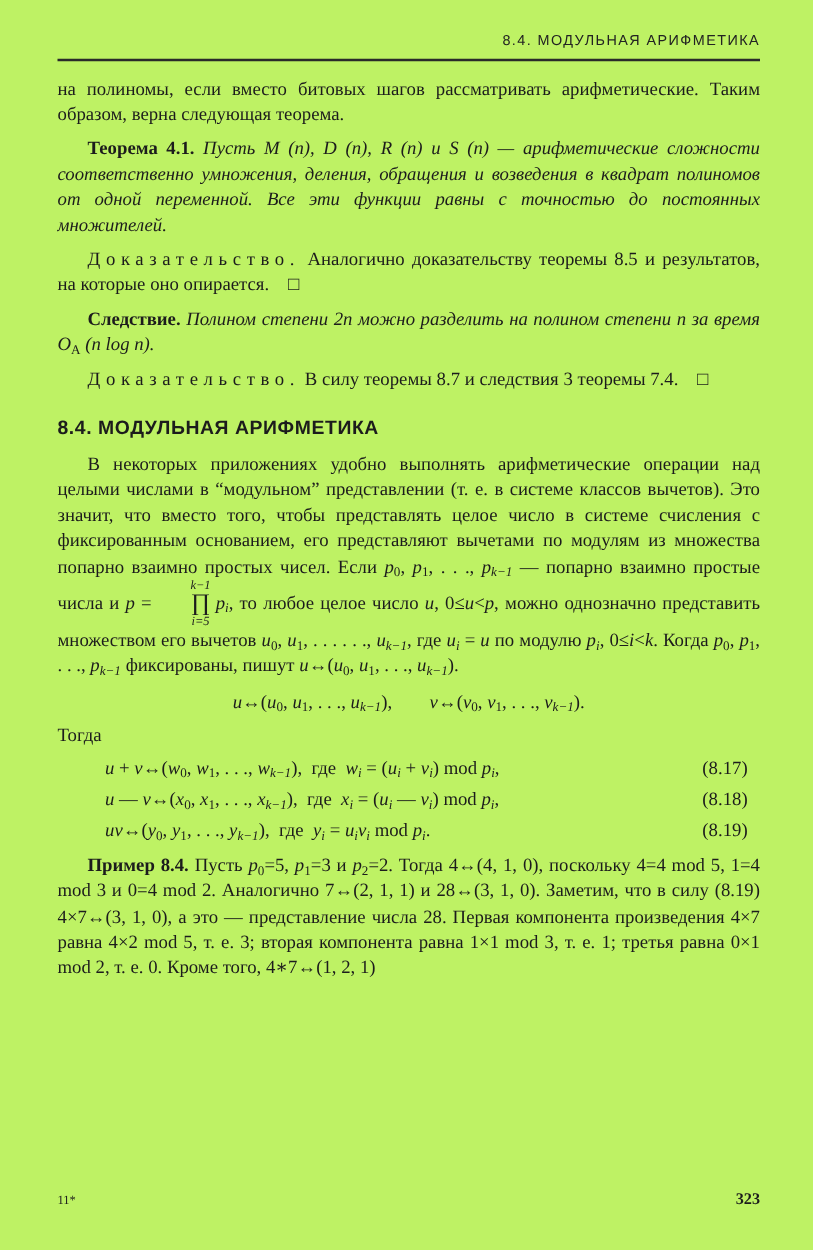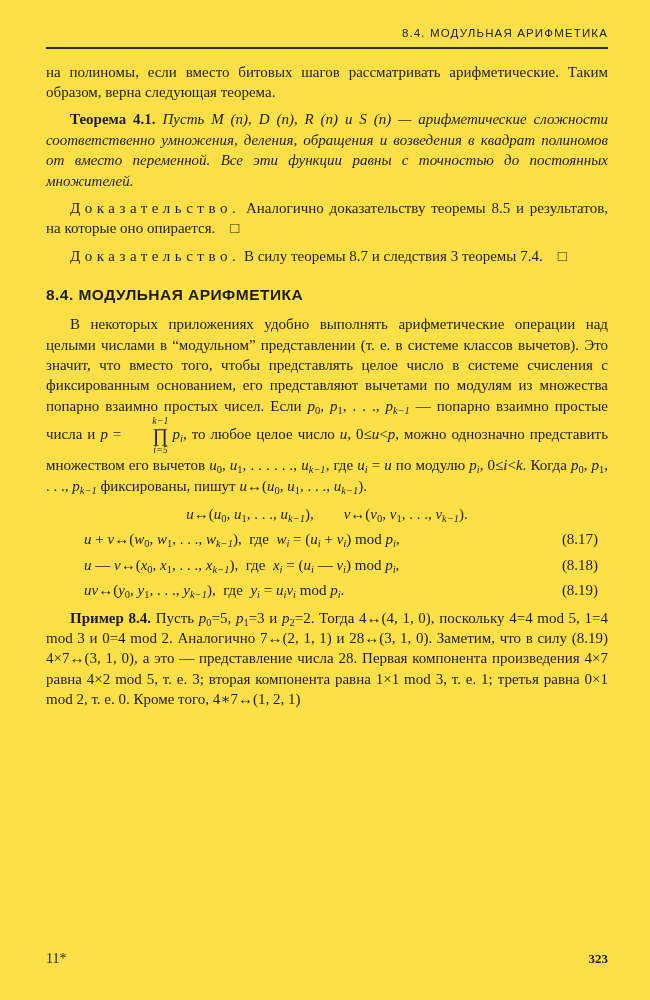--- a/index.html
+++ b/index.html
@@ -1,21 +1,21 @@
 <!DOCTYPE html>
 <html lang="ru"><head>
 <meta charset="utf-8">
 <style>
   * { margin:0; padding:0; box-sizing:border-box; }
   html,body { background:#ffffff; }
   .page {
     position:relative;
     width:650px; height:1000px;
     margin:0 auto;
-    background:#fde047;
+    background:#bef264;
     color:#1c1c1c;
     font-family:"Liberation Serif","DejaVu Serif",serif;
     font-size:15px;
     line-height:1.36;
     padding:26px 42px 0 46px;
     overflow:hidden;
   }
   .running-header {
     text-align:right;
     font-family:"Liberation Sans","DejaVu Sans",sans-serif;
@@ -44,53 +44,55 @@
     margin:18px 0 9px 0;
   }
   .eq-center { text-align:center; text-indent:0; margin:8px 0 5px 0; }
   .eqrow { display:flex; align-items:baseline; margin-top:5px; }
   .eq-main { flex:1; padding-left:38px; text-indent:0; }
   .eq-num  { width:56px; text-align:center; white-space:nowrap; }
   .footer {
     position:absolute; left:46px; right:42px; bottom:32px;
     display:flex; justify-content:space-between; align-items:baseline;
   }
-  .footer-left  { font-size:14px; }
+  .footer-left  { font-size:10px; }
   .footer-right { font-size:13px; font-weight:700; }
 </style>
 </head>
 <body>
 
 <div class="page">
 
   <header>
     <div class="running-header">8.4. МОДУЛЬНАЯ АРИФМЕТИКА</div>
     <div class="header-rule"></div>
   </header>
 
   <p class="noind"><span>на полиномы, если вместо битовых шагов рассматривать арифметические. Таким образом, верна следующая теорема.</span></p>
 
-  <p class="ind"><span class="r-b">Теорема 4.1.</span><span class="r-i"> Пусть M (n), D (n), R (n) и S (n) — арифметические сложности соответственно умножения, деления, обращения и возведения в квадрат полиномов от вместо переменной. Все эти функции равны с точностью до постоянных множителей.</span></p>
+  <p class="ind"><span class="r-b">Теорема 4.1.</span><span class="r-i"> Пусть M (n), D (n), R (n) и S (n) — арифметические сложности соответственно умножения, деления, обращения и возведения в квадрат полиномов от одной переменной. Все эти функции равны с точностью до постоянных множителей.</span></p>
 
   <p class="ind"><span class="r-sp">Доказательство.</span><span> Аналогично доказательству теоремы 8.5 и результатов, на которые оно опирается.</span><span> □</span></p>
 
+  <p class="ind"><span class="r-b">Следствие.</span><span class="r-i"> Полином степени 2n можно разделить на полином степени n за время O</span><span class="r-sub">A</span><span class="r-i"> (n log n).</span></p>
 
   <p class="ind"><span class="r-sp">Доказательство.</span><span> В силу теоремы 8.7 и следствия 3 теоремы 7.4.</span><span> □</span></p>
 
   <h2 class="section-heading">8.4. МОДУЛЬНАЯ АРИФМЕТИКА</h2>
 
   <p class="ind"><span>В некоторых приложениях удобно выполнять арифметические операции над целыми числами в “модульном” представлении (т. е. в системе классов вычетов). Это значит, что вместо того, чтобы представлять целое число в системе счисления с фиксированным основанием, его представляют вычетами по модулям из множества попарно взаимно простых чисел. Если </span><span class="r-i">p</span><span class="r-sub">0</span><span>, </span><span class="r-i">p</span><span class="r-sub">1</span><span>, . . ., </span><span class="r-i">p</span><span class="r-si">k−1</span><span> — попарно взаимно простые числа и </span><span class="r-i">p</span><span> = </span><span class="stack">
         <span class="stack-top">k−1</span>
         <span class="stack-mid">∏</span>
         <span class="stack-bot">i=5</span>
       </span><span class="r-i">p</span><span class="r-si">i</span><span>, то любое целое число </span><span class="r-i">u</span><span>, 0≤</span><span class="r-i">u</span><span>&lt;</span><span class="r-i">p</span><span>, можно однозначно представить множеством его вычетов </span><span class="r-i">u</span><span class="r-sub">0</span><span>, </span><span class="r-i">u</span><span class="r-sub">1</span><span>, . . . . . ., </span><span class="r-i">u</span><span class="r-si">k−1</span><span>, где </span><span class="r-i">u</span><span class="r-si">i</span><span> = </span><span class="r-i">u</span><span> по модулю </span><span class="r-i">p</span><span class="r-si">i</span><span>, 0≤</span><span class="r-i">i</span><span>&lt;</span><span class="r-i">k</span><span>. Когда </span><span class="r-i">p</span><span class="r-sub">0</span><span>, </span><span class="r-i">p</span><span class="r-sub">1</span><span>, . . ., </span><span class="r-i">p</span><span class="r-si">k−1</span><span> фиксированы, пишут </span><span class="r-i">u</span><span>↔(</span><span class="r-i">u</span><span class="r-sub">0</span><span>, </span><span class="r-i">u</span><span class="r-sub">1</span><span>, . . ., </span><span class="r-i">u</span><span class="r-si">k−1</span><span>).</span></p>
 
 
   <p class="eq-center"><span class="r-i">u</span><span>↔(</span><span class="r-i">u</span><span class="r-sub">0</span><span>, </span><span class="r-i">u</span><span class="r-sub">1</span><span>, . . ., </span><span class="r-i">u</span><span class="r-si">k−1</span><span>),</span><span>  </span><span class="r-i">v</span><span>↔(</span><span class="r-i">v</span><span class="r-sub">0</span><span>, </span><span class="r-i">v</span><span class="r-sub">1</span><span>, . . ., </span><span class="r-i">v</span><span class="r-si">k−1</span><span>).</span></p>
 
+  <p class="noind"><span>Тогда</span></p>
 
   <div class="eqrow">
     <span class="eq-main"><span class="r-i">u</span><span> + </span><span class="r-i">v</span><span>↔(</span><span class="r-i">w</span><span class="r-sub">0</span><span>, </span><span class="r-i">w</span><span class="r-sub">1</span><span>, . . ., </span><span class="r-i">w</span><span class="r-si">k−1</span><span>),</span><span> где </span><span class="r-i">w</span><span class="r-si">i</span><span> = (</span><span class="r-i">u</span><span class="r-si">i</span><span> + </span><span class="r-i">v</span><span class="r-si">i</span><span>) mod </span><span class="r-i">p</span><span class="r-si">i</span><span>,</span></span>
     <span class="eq-num">(8.17)</span>
   </div>
 
   <div class="eqrow">
     <span class="eq-main"><span class="r-i">u</span><span> — </span><span class="r-i">v</span><span>↔(</span><span class="r-i">x</span><span class="r-sub">0</span><span>, </span><span class="r-i">x</span><span class="r-sub">1</span><span>, . . ., </span><span class="r-i">x</span><span class="r-si">k−1</span><span>),</span><span> где </span><span class="r-i">x</span><span class="r-si">i</span><span> = (</span><span class="r-i">u</span><span class="r-si">i</span><span> — </span><span class="r-i">v</span><span class="r-si">i</span><span>) mod </span><span class="r-i">p</span><span class="r-si">i</span><span>,</span></span>
     <span class="eq-num">(8.18)</span>
   </div>

